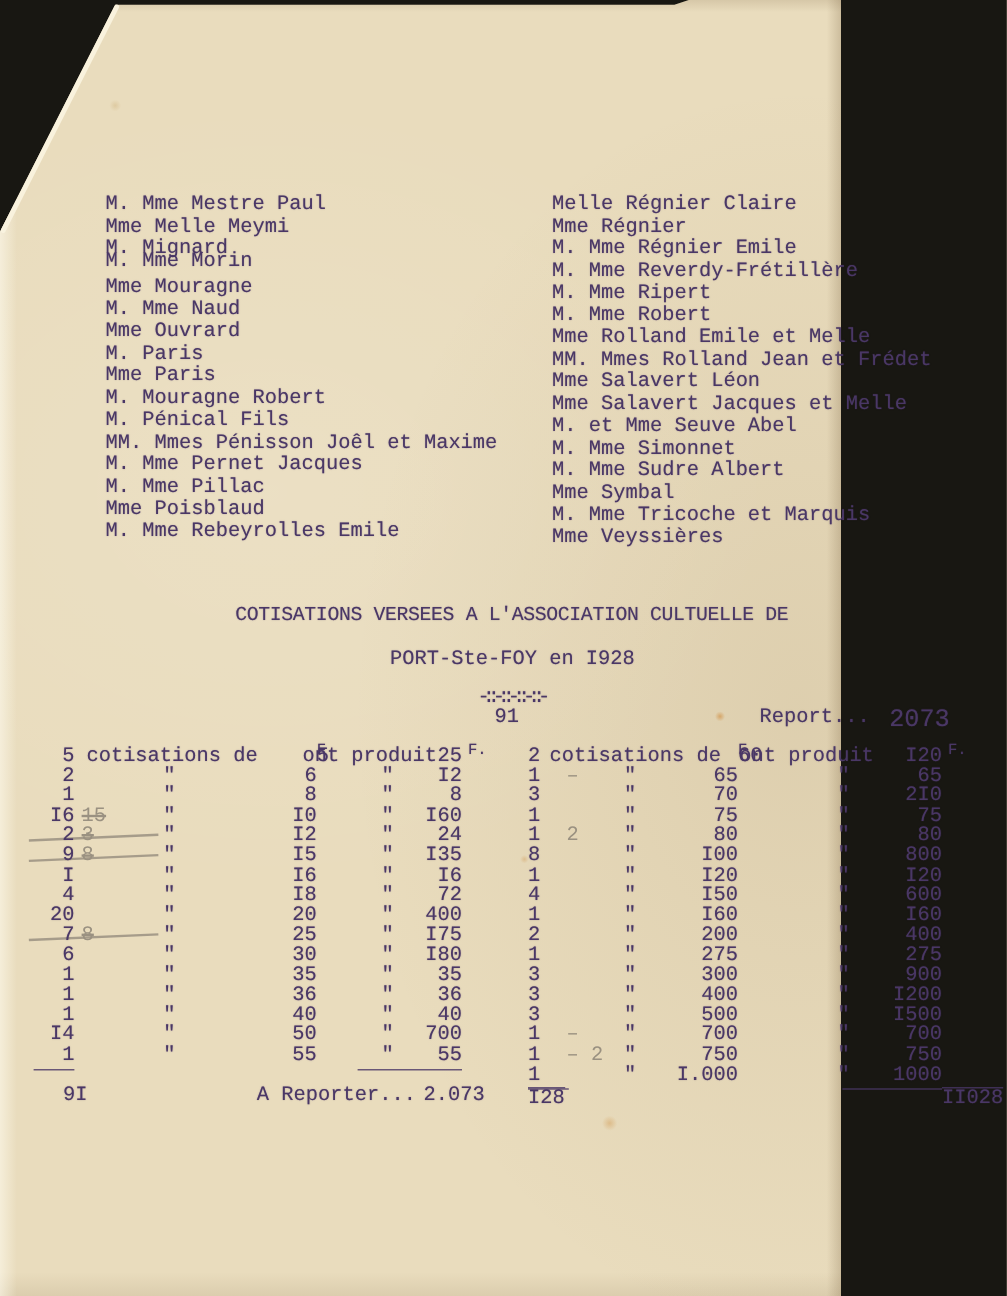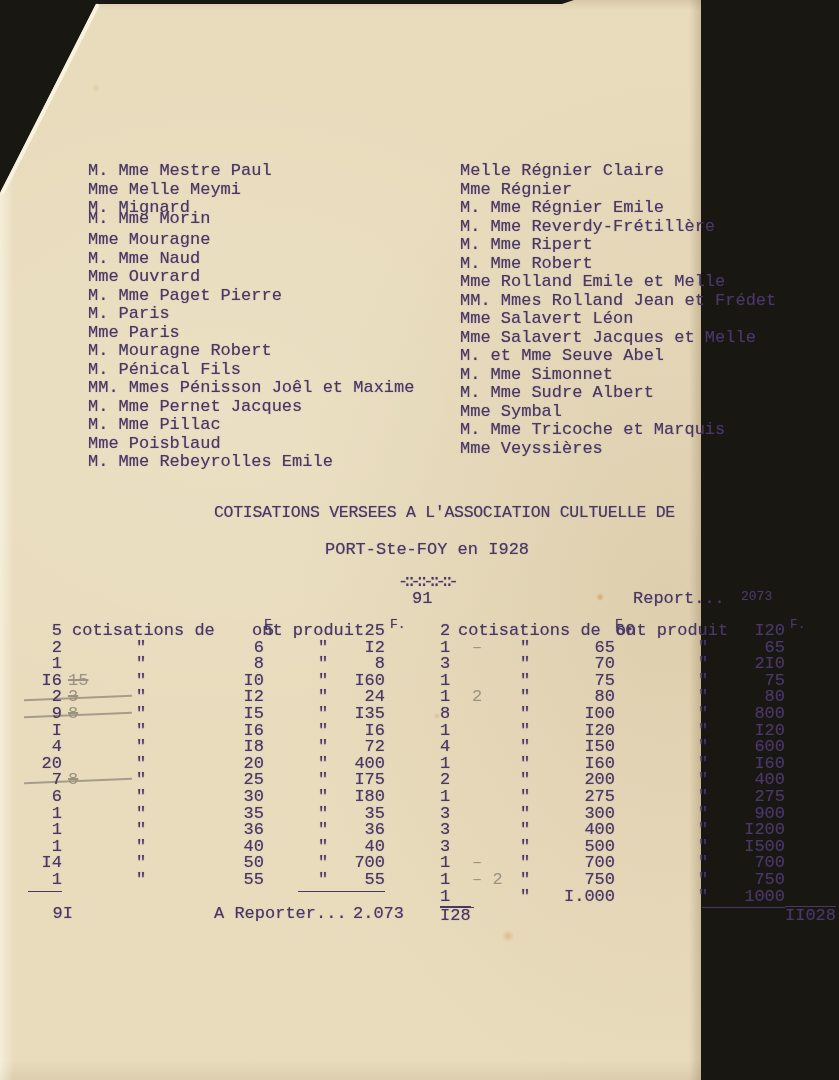--- a/index.html
+++ b/index.html
@@ -40,26 +40,26 @@
   }
   .typed{ text-shadow:0 0 1px rgba(74,55,102,.55); }
   
   .names{position:absolute;top:162px;font-size:17px;line-height:18px;}
   .names-left{left:88px;}
   .names-right{left:460px;}
   .name-line{height:18.5px;white-space:pre;}
   .names-left .name-line:nth-child(3){height:11px;}
   .names-left .name-line:nth-child(4){height:21px;}
   
-  .title1{position:absolute;left:196px;top:503px;font-size:16.5px;white-space:pre;letter-spacing:-.3px;margin-left:18px;}
+  .title1{position:absolute;left:196px;top:503px;font-size:16.5px;white-space:pre;letter-spacing:-.3px;}
   .title2{position:absolute;left:325px;top:540px;font-size:17px;white-space:pre;}
   .separator{position:absolute;left:398px;top:572px;font-size:17px;letter-spacing:-6px;white-space:pre;}
   .pre-count{position:absolute;left:412px;top:589px;font-size:17px;}
   .report-label{position:absolute;left:633px;top:589px;font-size:17px;}
-  .report-value{position:absolute;left:741px;top:589px;font-size:13px;}
+  .report-value{position:absolute;left:741px;top:589px;font-size:21px;}
   
   .ctable{position:absolute;top:623px;font-size:17px;line-height:16.6px;}
   .tl{left:28px;width:400px;height:320px;}
   .tr{left:440px;width:390px;height:320px;}
   .ct-row{position:relative;height:16.6px;}
   .ct-row span, .ct-head span{position:absolute;white-space:pre;}
   .ct-head{position:relative;height:16.6px;}
   
   .tl .c-count{left:0;width:34px;text-align:right;}
   .tl .c-pencil{left:40px;width:64px;}
@@ -108,21 +108,20 @@
   <div class="corner-edge"></div>
 
   <div class="names names-left typed" id="names-left">
       <div class="name-line">M. Mme Mestre Paul</div>
       <div class="name-line">Mme Melle Meymi</div>
       <div class="name-line">M. Mignard</div>
       <div class="name-line">M. Mme Morin</div>
       <div class="name-line">Mme Mouragne</div>
       <div class="name-line">M. Mme Naud</div>
       <div class="name-line">Mme Ouvrard</div>
-      <div class="name-line">M. Mme Paget Pierre</div>
       <div class="name-line">M. Paris</div>
       <div class="name-line">Mme Paris</div>
       <div class="name-line">M. Mouragne Robert</div>
       <div class="name-line">M. Pénical Fils</div>
       <div class="name-line">MM. Mmes Pénisson Joêl et Maxime</div>
       <div class="name-line">M. Mme Pernet Jacques</div>
       <div class="name-line">M. Mme Pillac</div>
       <div class="name-line">Mme Poisblaud</div>
       <div class="name-line">M. Mme Rebeyrolles Emile</div>
     </div>

